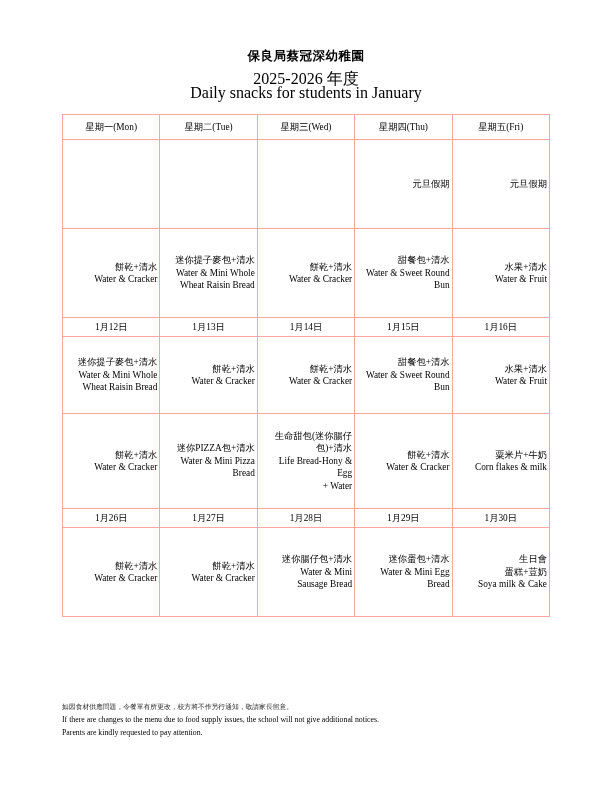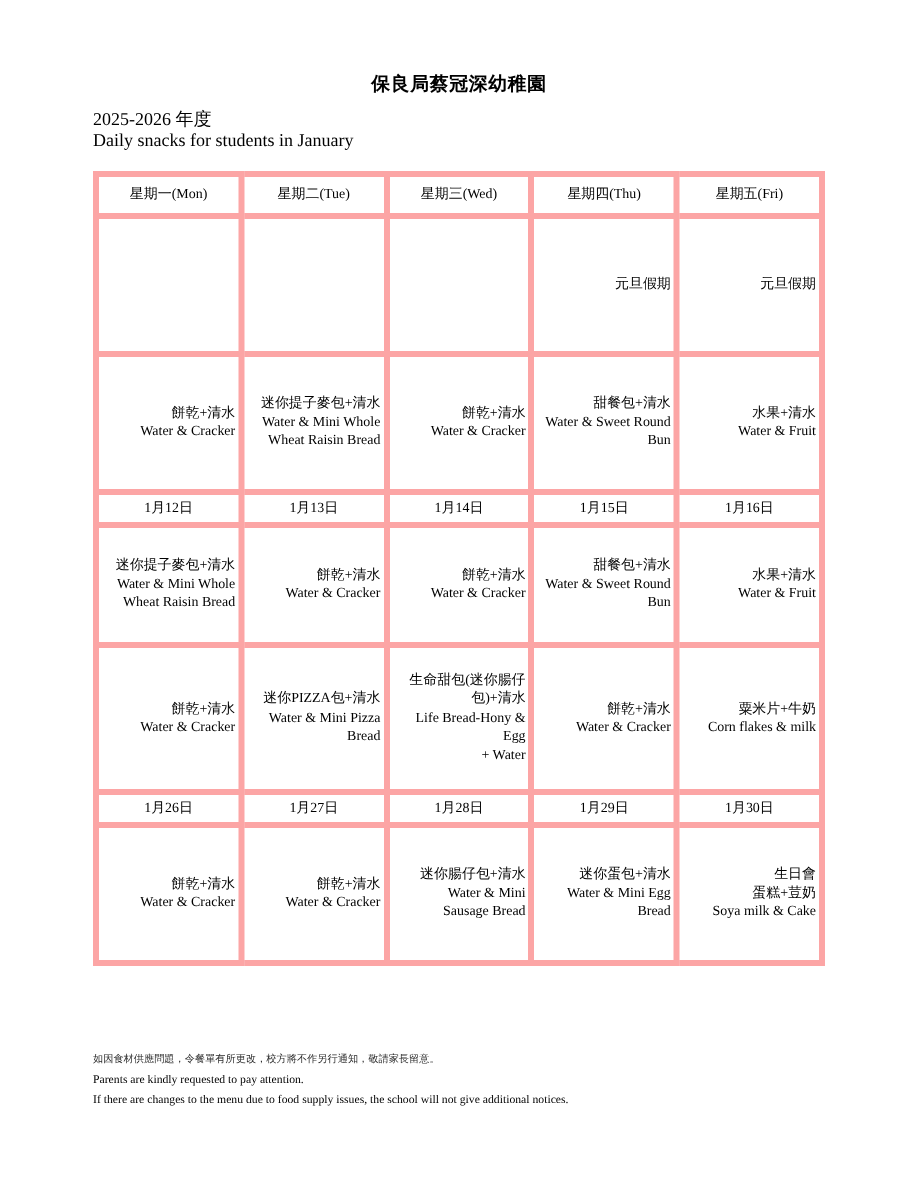--- a/index.html
+++ b/index.html
@@ -22,32 +22,33 @@
     position: relative;
   }
   .doc-title {
     text-align: center;
     font-size: 12.5px;
     font-weight: bold;
     letter-spacing: 0.5px;
     margin: 0 0 7px 0;
   }
   .doc-subtitle {
-    font-size: 12px;
+    text-align: center;
+    font-size: 16px;
     line-height: 14px;
     margin: 0;
   }
   table.menu {
     margin-top: 14px;
     border-collapse: collapse;
     width: 488px;
     table-layout: fixed;
   }
   table.menu td, table.menu th {
-    border: 4px solid #fca5a5;
+    border: 1px solid #fca5a5;
     text-align: center;
     vertical-align: middle;
     font-size: 9.3px;
     line-height: 12.5px;
     padding: 2px 2px;
     font-weight: normal;
   }
   th.dayhead {
     height: 20px;
     font-size: 9.3px;
@@ -287,17 +288,17 @@
             <span>Soya milk &amp; Cake</span>
           </div>
         </td>
       </tr>
 
     </tbody>
   </table>
 
   <div class="footnote">
     <div class="zh">如因食材供應問題，令餐單有所更改，校方將不作另行通知，敬請家長留意。</div>
+    <div class="en">If there are changes to the menu due to food supply issues, the school will not give additional notices.</div>
     <div class="en">Parents are kindly requested to pay attention.</div>
-    <div class="en">If there are changes to the menu due to food supply issues, the school will not give additional notices.</div>
   </div>
 
 </div>
 
 </body></html>

